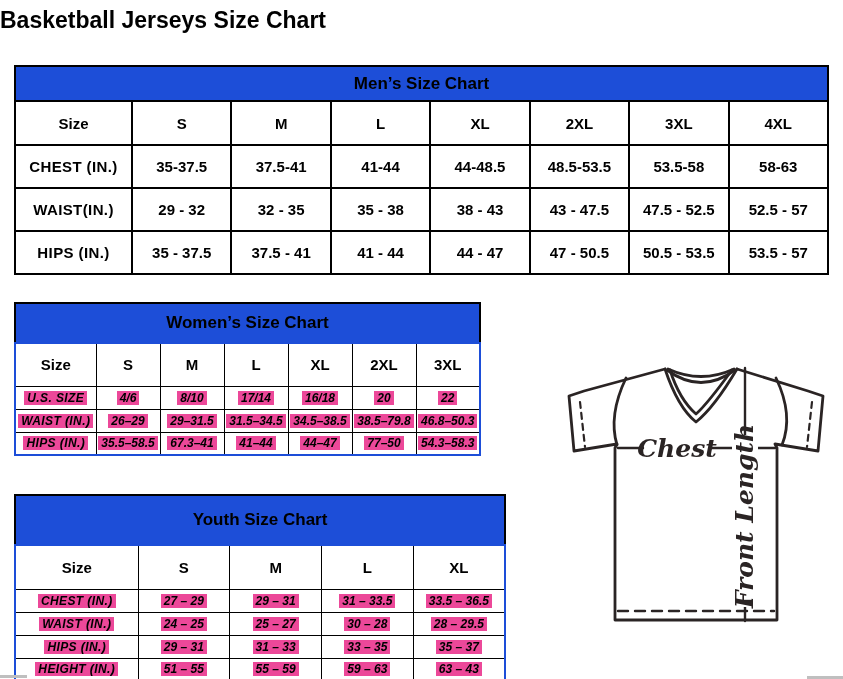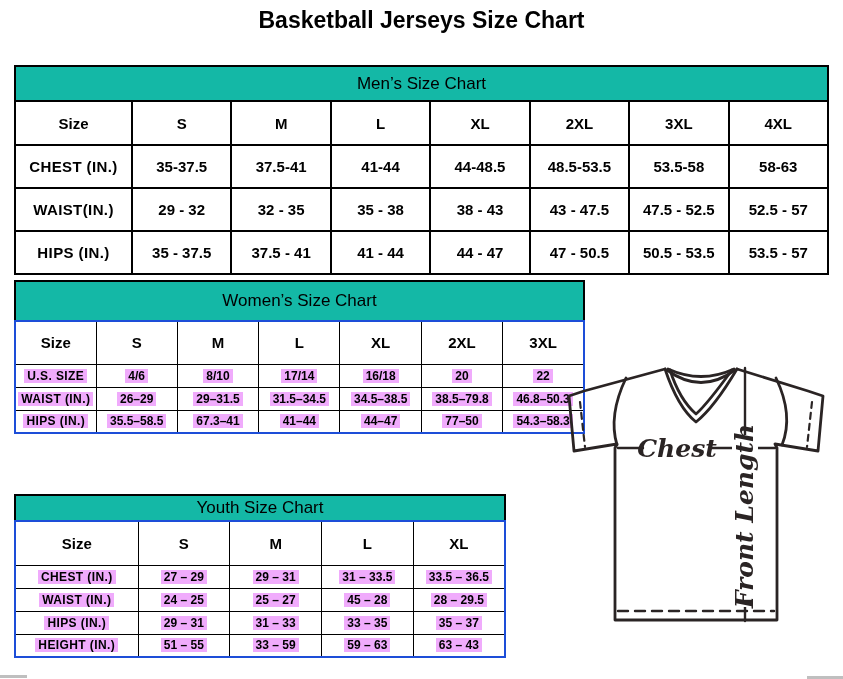--- a/index.html
+++ b/index.html
@@ -1,36 +1,36 @@
 <!DOCTYPE html>
 <html><head>
 <meta charset="utf-8">
 <style>
   html,body{margin:0;padding:0;background:#fff;}
   .canvas{position:relative;width:843px;height:679px;background:#ffffff;overflow:hidden;
           font-family:"Liberation Sans",sans-serif;color:#000;}
-  .page-title{position:absolute;top:7px;left:0;width:100%;text-align:center;
+  .page-title{position:absolute;top:7px;left:0;width:100%;text-align:left;
               font-size:23px;font-weight:bold;}
   .panel{position:absolute;box-sizing:border-box;}
-  .panel-title{box-sizing:border-box;border:2px solid #000;background:#14b8a6;
-               text-align:center;font-weight:normal;font-size:17px;
+  .panel-title{box-sizing:border-box;border:2px solid #000;background:#1d4ed8;
+               text-align:center;font-weight:bold;font-size:17px;
                display:flex;align-items:center;justify-content:center;}
   table.tbl{border-collapse:collapse;table-layout:fixed;width:100%;margin-top:-2px;
             border:2px solid #1d4ed8;}
   table.tbl th,table.tbl td{text-align:center;font-weight:bold;padding:0;vertical-align:middle;}
   .mens-tbl th,.mens-tbl td{border:2px solid #000;font-size:15px;}
   .mens-tbl tr.hrow{height:44px;}
   .mens-tbl tr.drow{height:43px;}
   .w-tbl th,.w-tbl td,.y-tbl th,.y-tbl td{border:1px solid #000;}
   .w-tbl tr.hrow{height:43px;font-size:15px;}
   .w-tbl tr.drow{height:23px;font-size:12px;}
   .y-tbl tr.hrow{height:44px;font-size:15px;}
   .y-tbl tr.drow{height:23px;font-size:12px;}
   .drow th{letter-spacing:.4px;}
-  .hl{background:#f0abfc;padding:0 3px;}
+  .hl{background:#ec4899;padding:0 3px;font-style:italic;}
   .jersey{position:absolute;left:558px;top:355px;width:285px;height:300px;}
   .jersey text{font-family:"DejaVu Serif",serif;font-weight:bold;font-style:italic;
                font-size:25px;fill:#2a2424;}
   .artifact{position:absolute;height:3px;background:#bfbfbf;}
   .artifact.left{left:0;top:675px;width:27px;}
   .artifact.right{left:807px;top:676px;width:36px;}
 </style>
 </head>
 <body>
 
@@ -89,21 +89,21 @@
         <td>41 - 44</td>
         <td>44 - 47</td>
         <td>47 - 50.5</td>
         <td>50.5 - 53.5</td>
         <td>53.5 - 57</td>
       </tr>
     </tbody>
       </table>
   </div>
 
-  <div class="panel" style="left:14px;top:280px;width:571px;">
+  <div class="panel" style="left:14px;top:302px;width:467px;">
     <div class="panel-title" style="height:42px;">Women’s Size Chart</div>
     <table class="tbl w-tbl">
       <colgroup>
           <col style="width:81px">
           <col>
           <col>
           <col>
           <col>
           <col>
           <col>
@@ -143,21 +143,21 @@
         <td><span class="hl">41–44</span></td>
         <td><span class="hl">44–47</span></td>
         <td><span class="hl">77–50</span></td>
         <td><span class="hl">54.3–58.3</span></td>
       </tr>
     </tbody>
       </table>
   </div>
 
   <div class="panel" style="left:14px;top:494px;width:492px;">
-    <div class="panel-title" style="height:28px;">Youth Size Chart</div>
+    <div class="panel-title" style="height:52px;">Youth Size Chart</div>
     <table class="tbl y-tbl">
       <colgroup>
           <col style="width:123px">
           <col>
           <col>
           <col>
           <col>
         </colgroup>
       <tbody>
           <tr class="hrow">
@@ -171,34 +171,34 @@
         <th><span class="hl">CHEST (IN.)</span></th>
         <td><span class="hl">27 – 29</span></td>
         <td><span class="hl">29 – 31</span></td>
         <td><span class="hl">31 – 33.5</span></td>
         <td><span class="hl">33.5 – 36.5</span></td>
       </tr>
       <tr class="drow">
         <th><span class="hl">WAIST (IN.)</span></th>
         <td><span class="hl">24 – 25</span></td>
         <td><span class="hl">25 – 27</span></td>
-        <td><span class="hl">45 – 28</span></td>
+        <td><span class="hl">30 – 28</span></td>
         <td><span class="hl">28 – 29.5</span></td>
       </tr>
       <tr class="drow">
         <th><span class="hl">HIPS (IN.)</span></th>
         <td><span class="hl">29 – 31</span></td>
         <td><span class="hl">31 – 33</span></td>
         <td><span class="hl">33 – 35</span></td>
         <td><span class="hl">35 – 37</span></td>
       </tr>
       <tr class="drow">
         <th><span class="hl">HEIGHT (IN.)</span></th>
         <td><span class="hl">51 – 55</span></td>
-        <td><span class="hl">33 – 59</span></td>
+        <td><span class="hl">55 – 59</span></td>
         <td><span class="hl">59 – 63</span></td>
         <td><span class="hl">63 – 43</span></td>
       </tr>
     </tbody>
       </table>
   </div>
 
   <svg class="jersey" viewBox="0 0 285 300">
     <g fill="none" stroke="#2a2424" stroke-width="2.8" stroke-linejoin="round" stroke-linecap="round">
 

